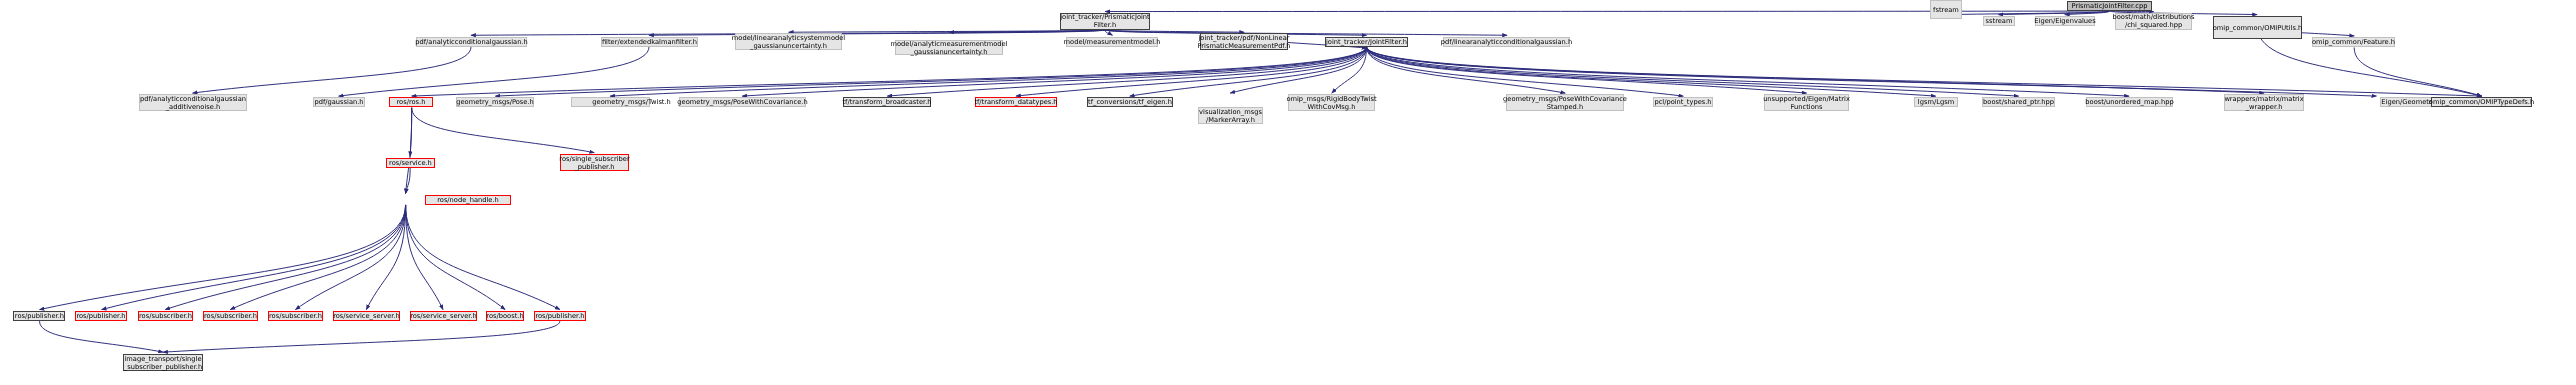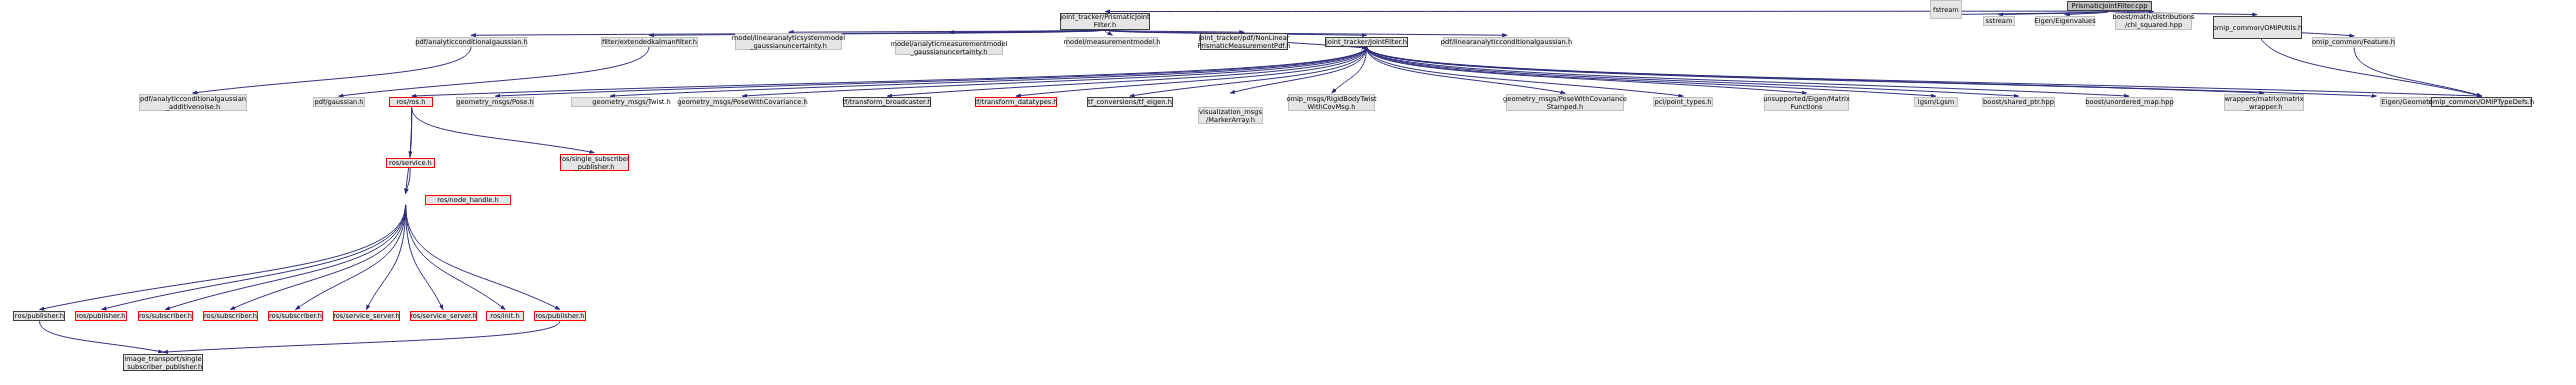--- a/index.html
+++ b/index.html
@@ -145,19 +145,19 @@
       <div class="node red" style="left: 560px; top: 154px; width: 69px; height: 17px;">ros/single_subscriber
 _publisher.h</div>
       <div class="node red" style="left: 389px; top: 195px; width: 86px; height: 10.3px; margin-left: 36px;">ros/node_handle.h</div>
       <div class="node bold" style="left: 13.4px; top: 311px; width: 52px; height: 10.3px;">ros/publisher.h</div>
       <div class="node red" style="left: 75px; top: 311px; width: 52px; height: 10.3px;">ros/publisher.h</div>
       <div class="node red" style="left: 138px; top: 311px; width: 55px; height: 10.3px;">ros/subscriber.h</div>
       <div class="node red" style="left: 203px; top: 311px; width: 55px; height: 10.3px;">ros/subscriber.h</div>
       <div class="node red" style="left: 268px; top: 311px; width: 55px; height: 10.3px;">ros/subscriber.h</div>
       <div class="node red" style="left: 333px; top: 311px; width: 67px; height: 10.3px;">ros/service_server.h</div>
       <div class="node red" style="left: 410px; top: 311px; width: 67px; height: 10.3px;">ros/service_server.h</div>
-      <div class="node red" style="left: 486px; top: 311px; width: 38px; height: 10.3px;">ros/init.h</div>
+      <div class="node red" style="left: 486px; top: 311px; width: 38px; height: 10.3px;">ros/boost.h</div>
       <div class="node red" style="left: 534px; top: 311px; width: 52px; height: 10.3px;">ros/publisher.h</div>
       <div class="node bold" style="left: 123px; top: 354px; width: 80px; height: 17px;">image_transport/single
 _subscriber_publisher.h</div>
     </div>
 </div>
 
 
 </body></html>

